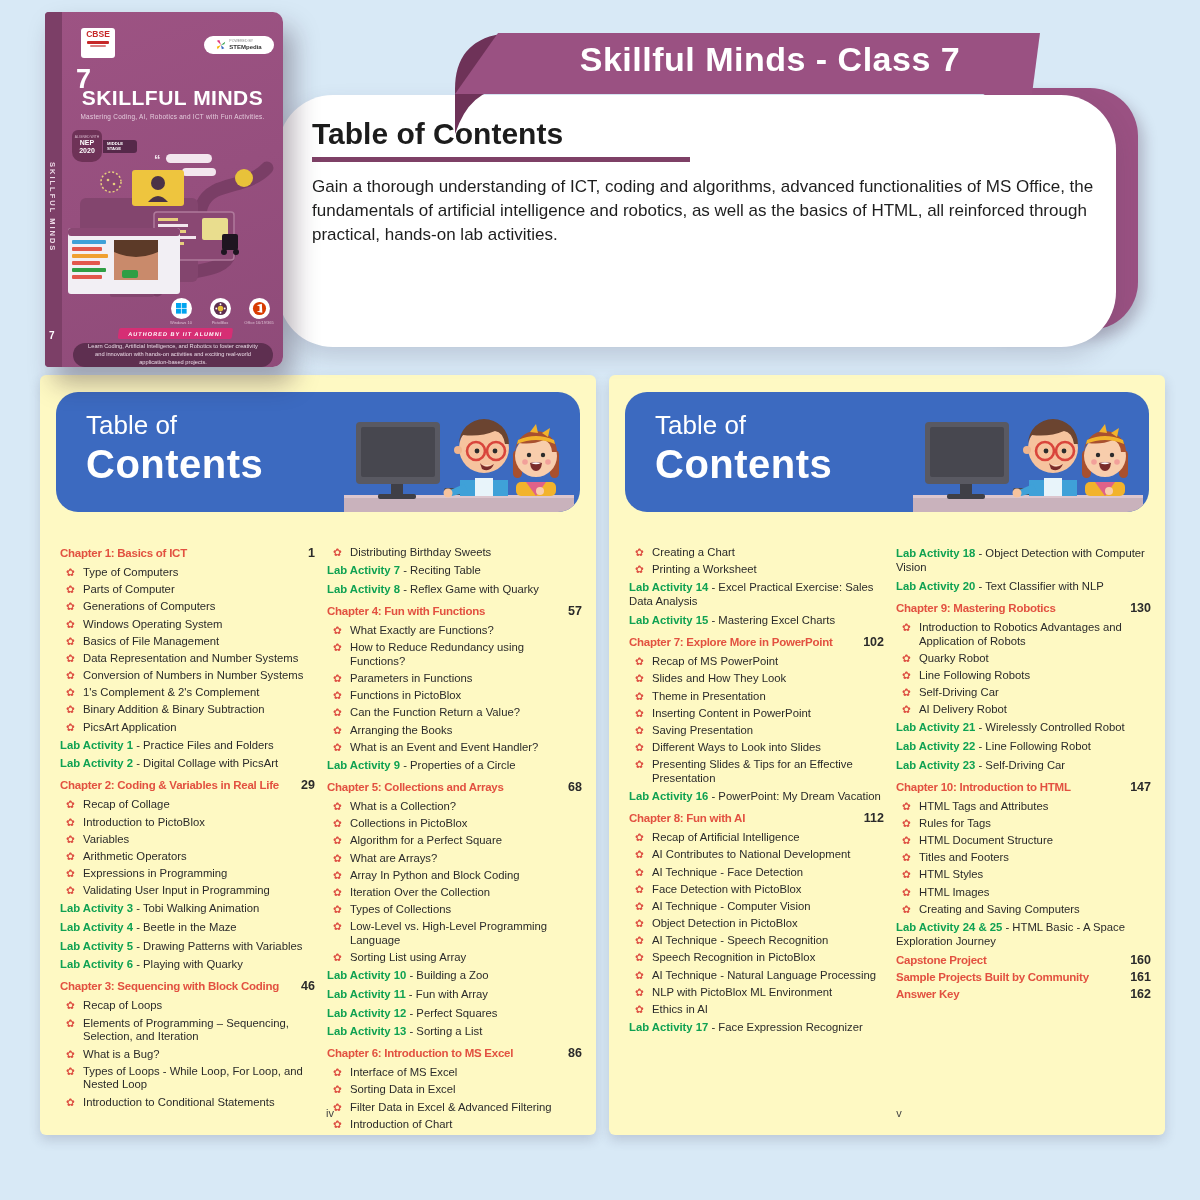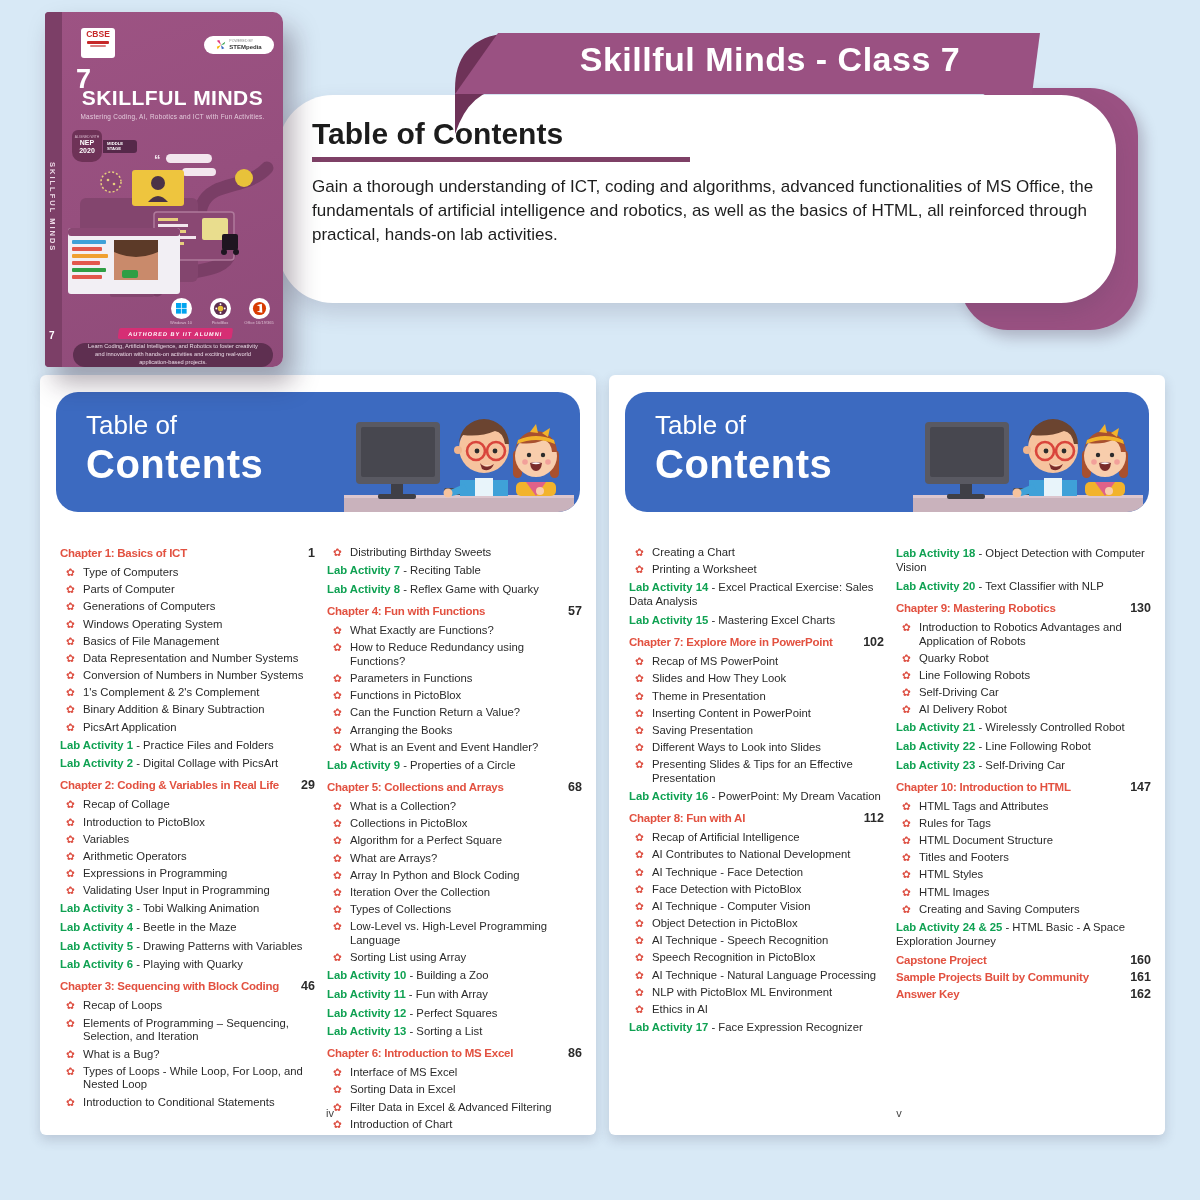--- a/index.html
+++ b/index.html
@@ -16,21 +16,21 @@
     position:absolute;left:60px;top:14px;width:540px;text-align:center;
     color:#fff;font-size:34px;font-weight:bold;letter-spacing:.5px;
   }
   
   .purple-backing{
     position:absolute;left:960px;top:88px;width:178px;height:242px;
     background:#9a5182;border-radius:48px;z-index:3;
     box-shadow:6px 8px 14px rgba(60,30,60,.25);
   }
   .intro-card{
-    position:absolute;left:278px;top:95px;width:838px;height:208px;
+    position:absolute;left:278px;top:95px;width:838px;height:252px;
     background:#fff;border-radius:55px;z-index:4;
     box-shadow:0 10px 22px rgba(70,60,90,.18);
   }
   .intro-heading{
     position:absolute;left:34px;top:22px;font-size:30px;font-weight:bold;color:#1c1c1c;
   }
   .intro-underline{
     position:absolute;left:34px;top:62px;width:378px;height:5px;background:#7e4066;
   }
   .intro-desc{
@@ -97,21 +97,21 @@
     background:#d62e74;color:#fff;font-size:5.6px;font-weight:bold;letter-spacing:1px;
     padding:2.5px 10px;border-radius:2px;white-space:nowrap;
   }
   .cover-tagline{
     position:absolute;left:28px;right:10px;top:331px;height:24px;background:#5e2f50;border-radius:12px;
     color:#ead9e5;font-size:5.7px;text-align:center;display:flex;align-items:center;justify-content:center;
     padding:0 10px;box-sizing:border-box;line-height:1.4;
   }
   
   .page{
-    position:absolute;top:375px;width:556px;height:760px;background:#ffffff;border-radius:6px;
+    position:absolute;top:375px;width:556px;height:760px;background:#fef9c3;border-radius:6px;
     box-shadow:0 5px 12px rgba(50,50,80,.18);
   }
   .page-left{left:40px;}
   .page-right{left:609px;}
   .page-header{
     position:absolute;left:16px;right:16px;top:17px;height:120px;background:#3c6ac0;border-radius:22px;
     overflow:hidden;
   }
   .ph-line1{position:absolute;left:30px;top:18px;color:#fff;font-size:26px;font-weight:500;}
   .ph-line2{position:absolute;left:30px;top:50px;color:#fff;font-size:40px;font-weight:bold;letter-spacing:.5px;}

